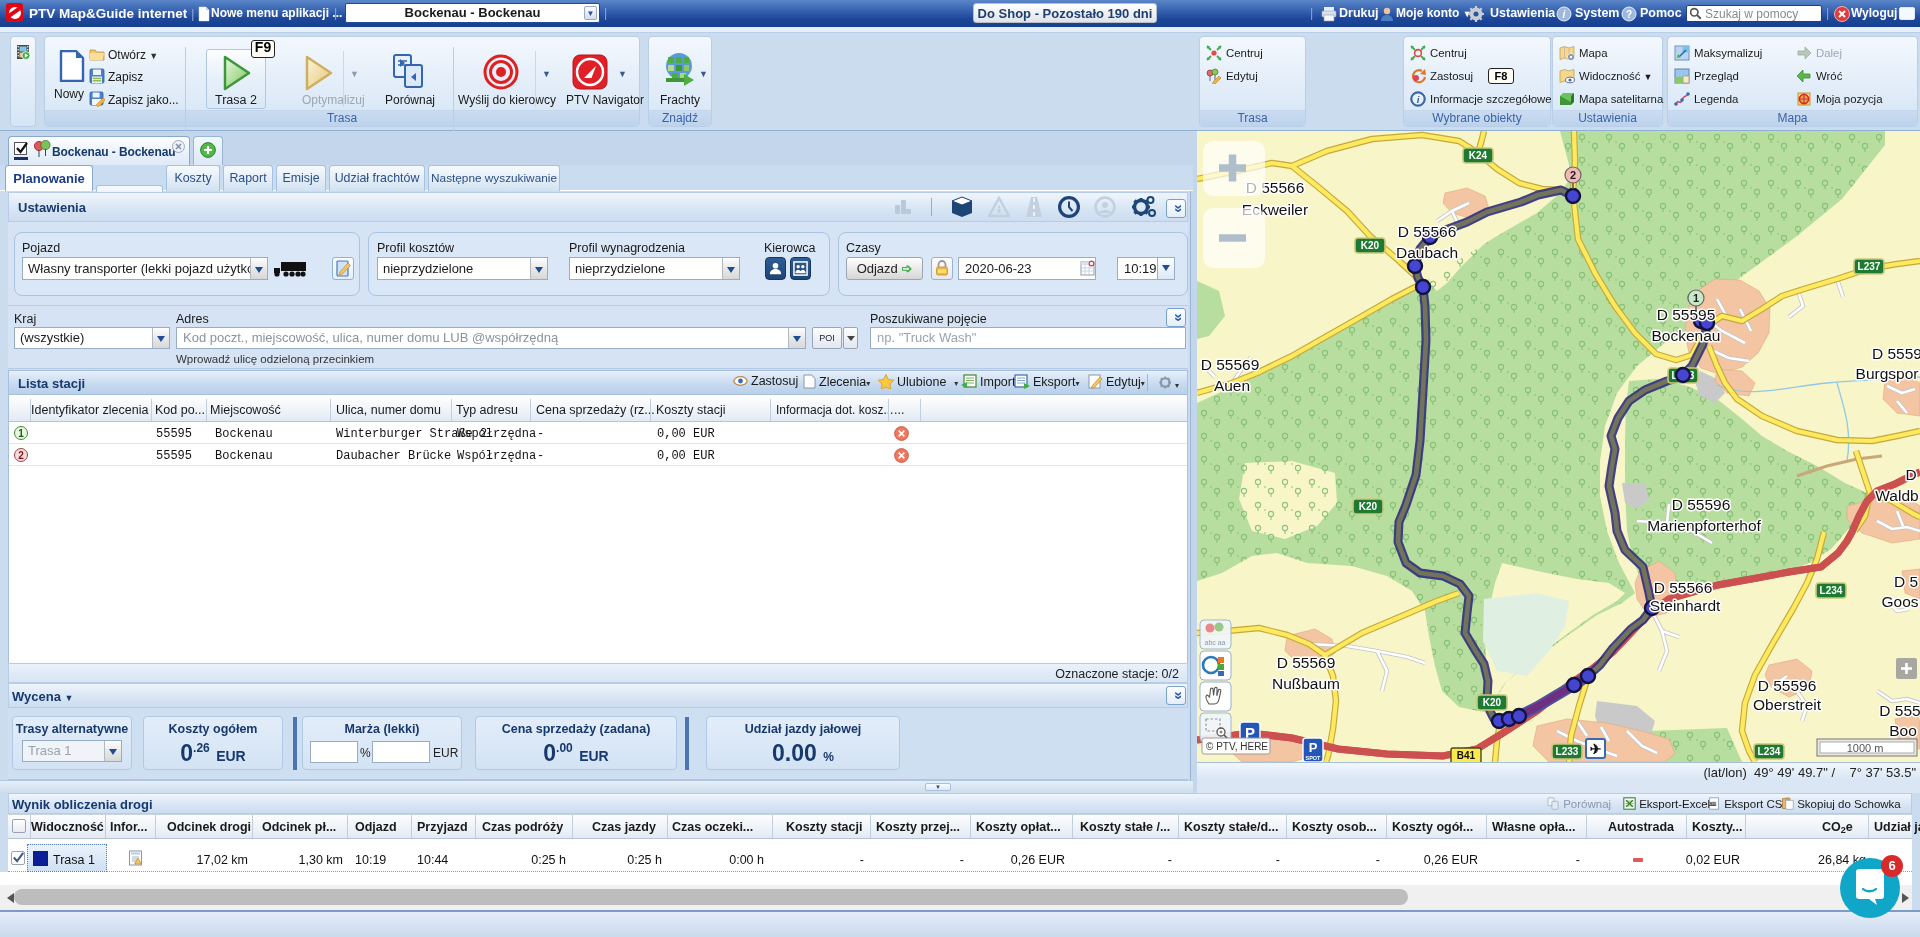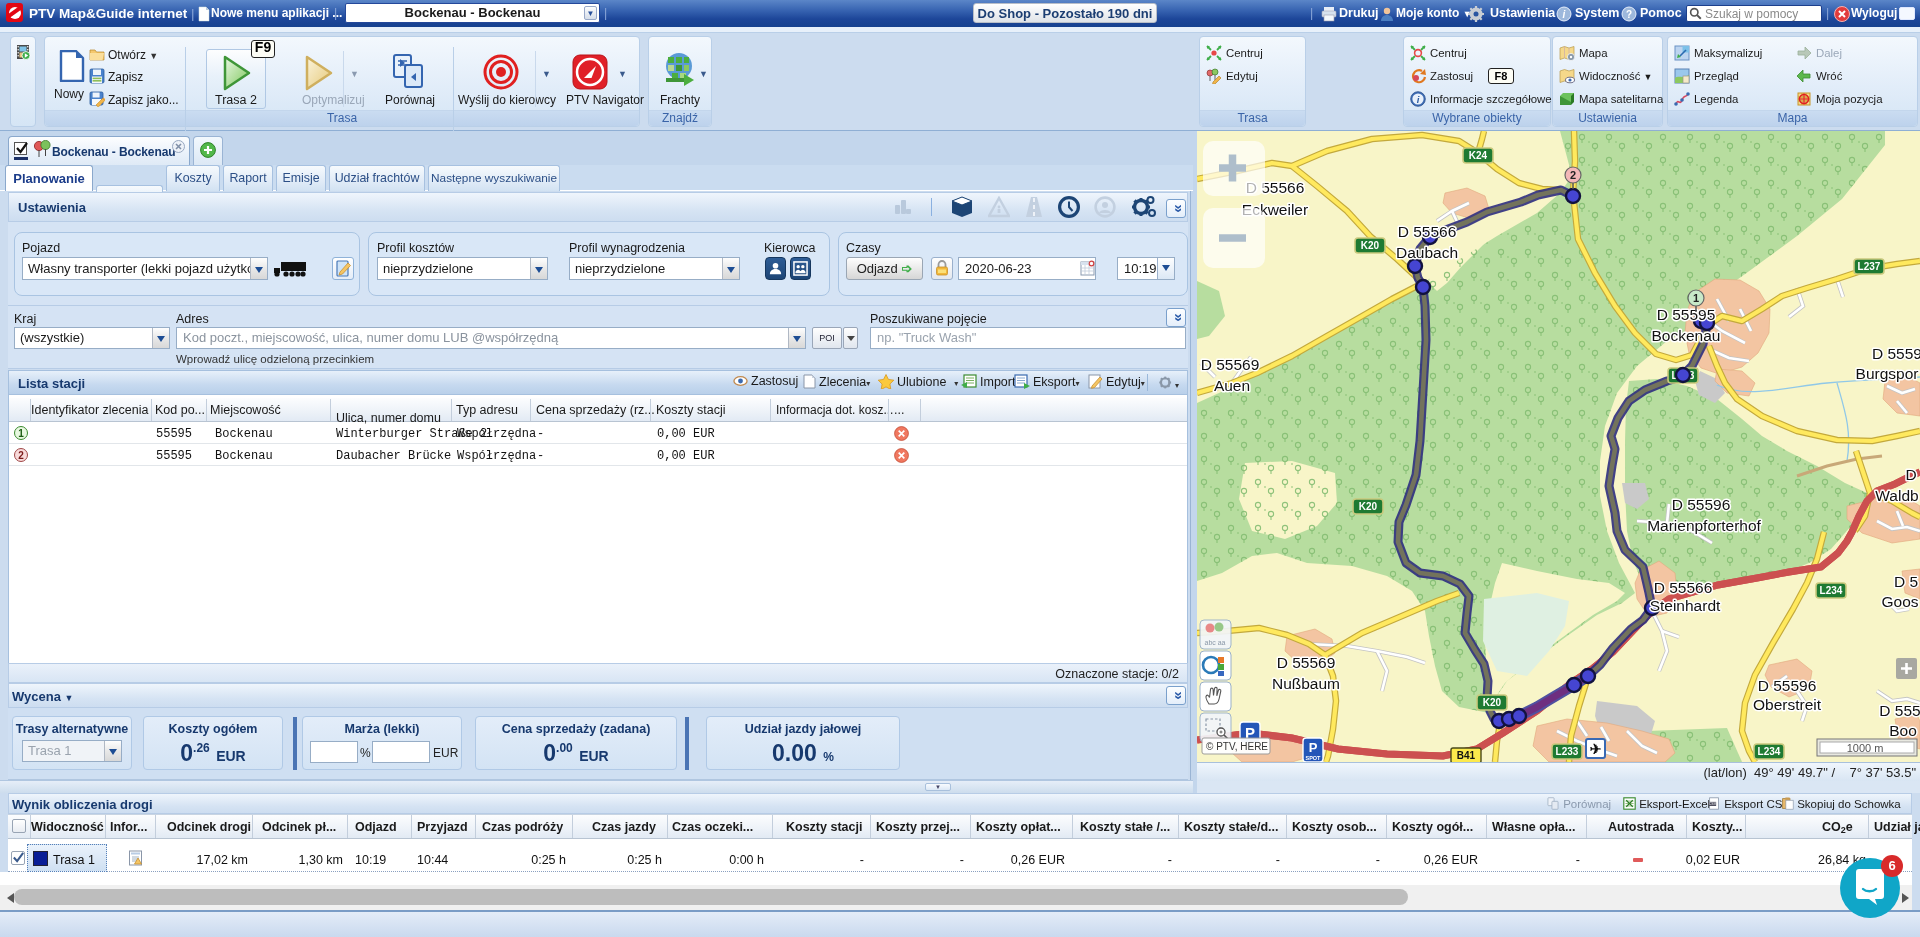--- a/index.html
+++ b/index.html
@@ -844,21 +844,21 @@
             <rect x="4" y="15.6" width="3.4" height="3.4" transform="rotate(45 5.7 17.3)"></rect>
             <rect x="14.6" y="15.6" width="3.4" height="3.4" transform="rotate(45 16.3 17.3)"></rect>
           </g>
         </svg><b>▾</b></div>
 
     <div class="abs" style="left:8px;top:395px;width:1180px;height:268px;background:#fff;border-left:1px solid #a6c0de;border-right:1px solid #a6c0de;"></div>
     <div class="abs thead" style="left:9px;top:398px;width:1178px;height:24px;"></div>
     <div class="th" style="left:31px;">Identyfikator zlecenia</div>
     <div class="th" style="left:155px;">Kod po...</div>
     <div class="th" style="left:210px;">Miejscowość</div>
-    <div class="th" style="left:336px;margin-top:8px;">Ulica, numer domu</div>
+    <div class="th" style="left:336px;">Ulica, numer domu</div>
     <div class="th" style="left:456px;">Typ adresu</div>
     <div class="th" style="left:536px;">Cena sprzedaży (rz...</div>
     <div class="th" style="left:656px;">Koszty stacji</div>
     <div class="th" style="left:776px;font-size:12px;">Informacja dot. kosz...</div>
     <div class="th" style="left:894px;">...</div>
     <div class="colsep" style="left:30px;"></div>
       <div class="colsep" style="left:151px;"></div>
       <div class="colsep" style="left:206px;"></div>
       <div class="colsep" style="left:330px;"></div>
       <div class="colsep" style="left:451px;"></div>

